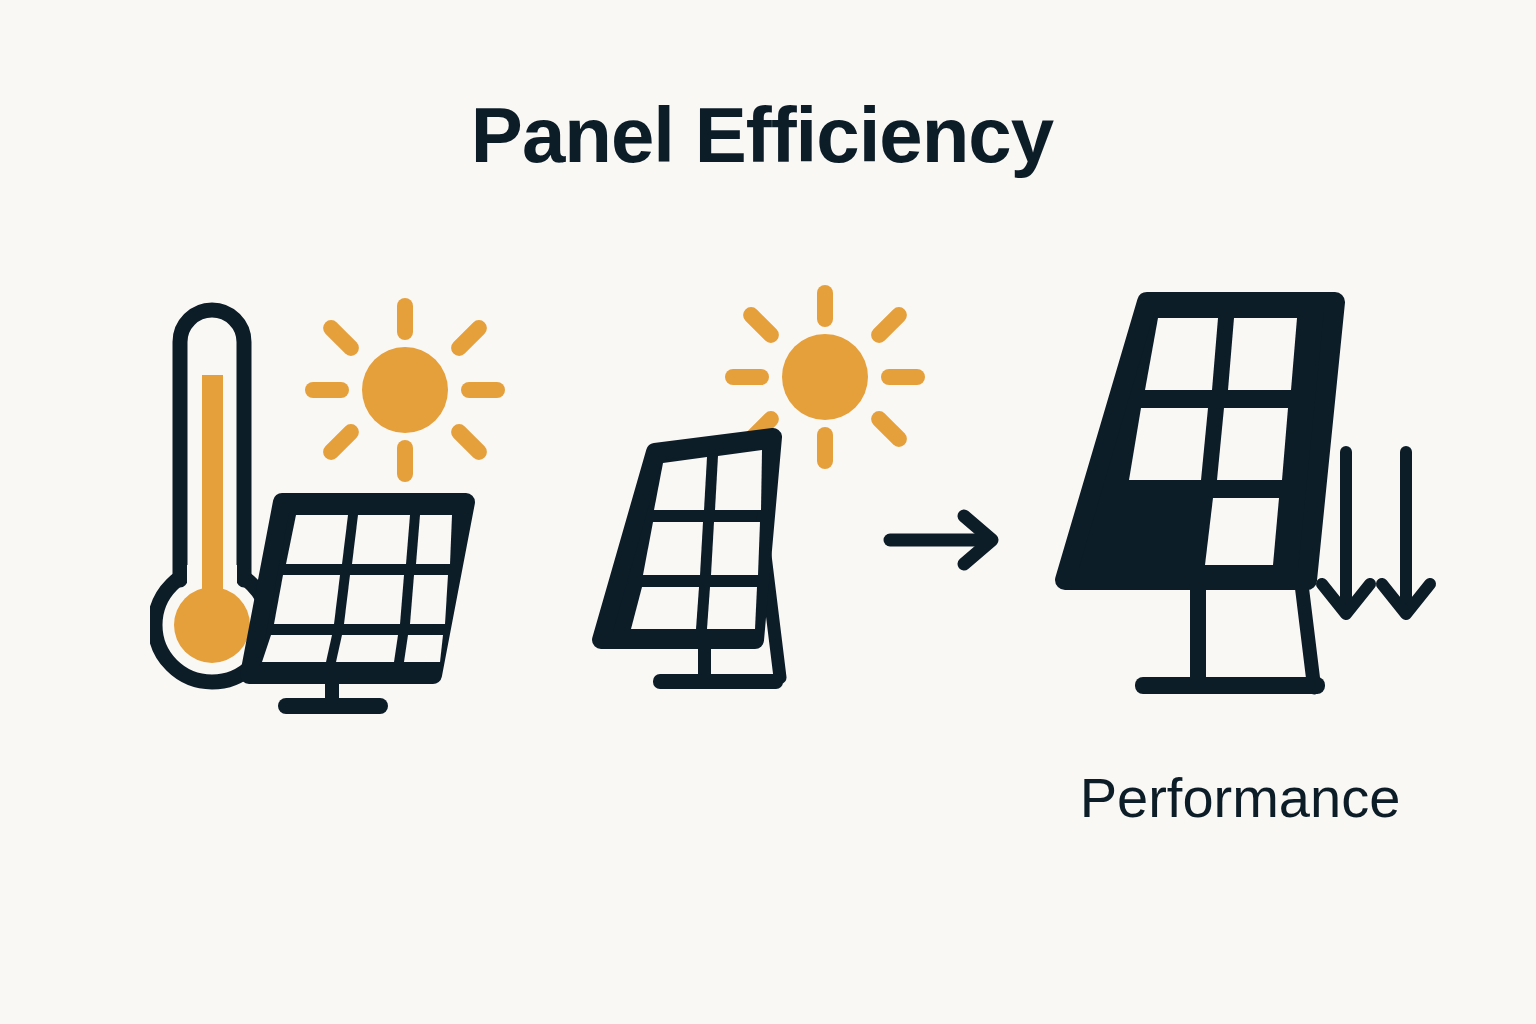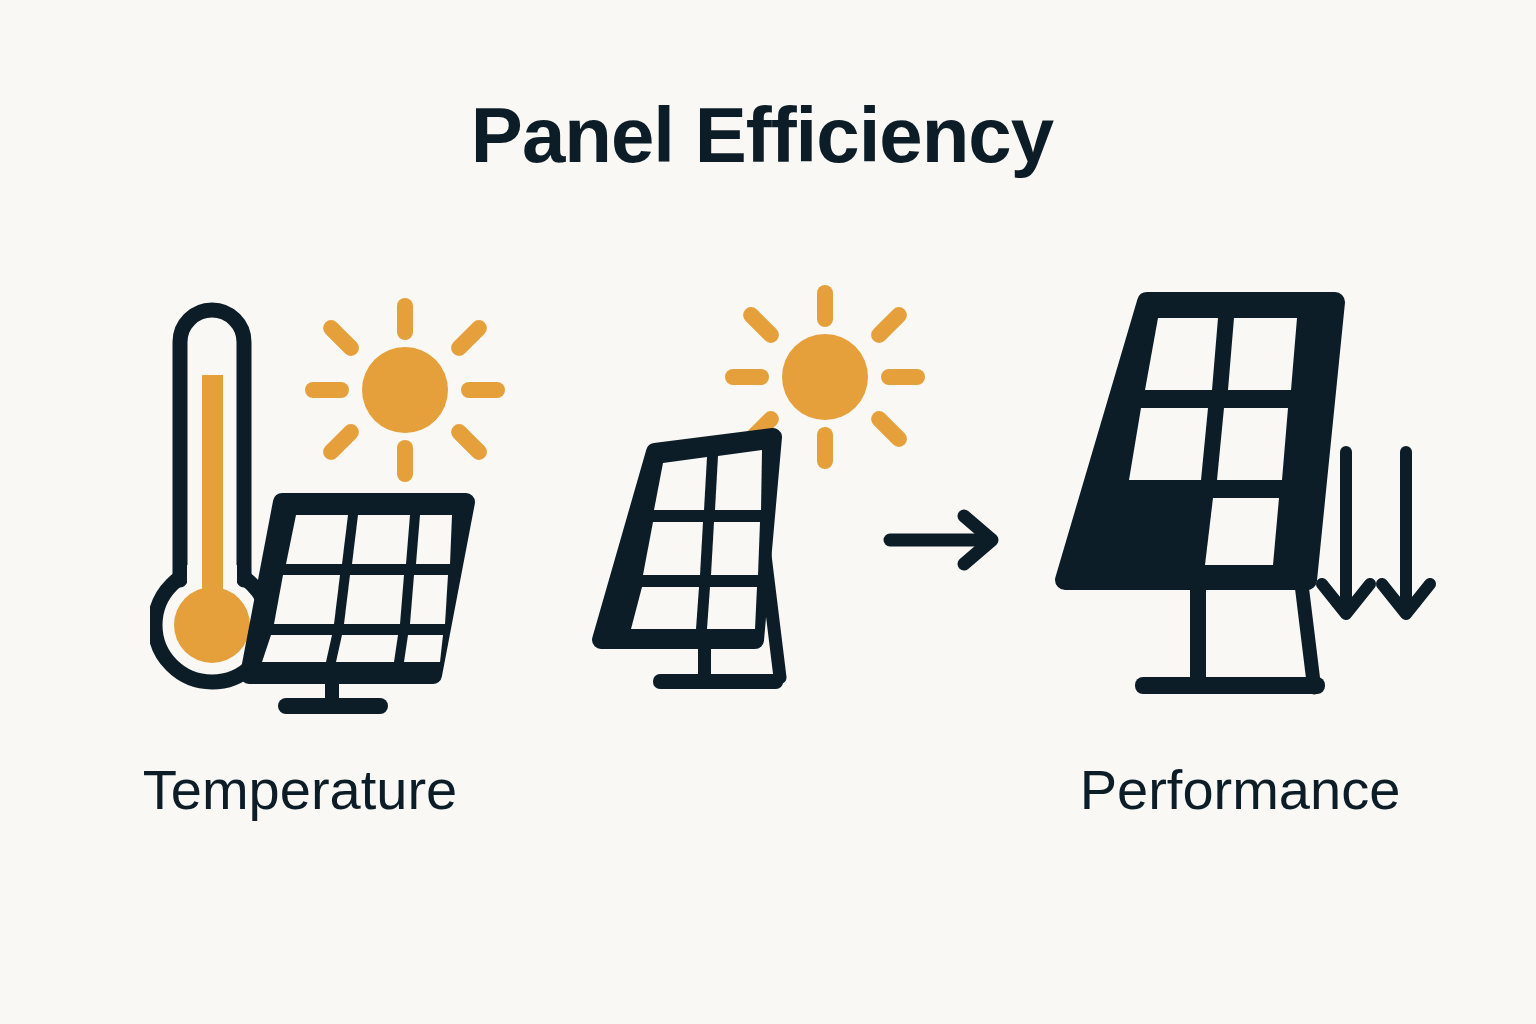--- a/index.html
+++ b/index.html
@@ -44,21 +44,21 @@
     top: 762px;
     text-align: center;
     font-size: 56px;
     font-weight: normal;
     color: #0c1d28;
     line-height: 1.0;
     white-space: nowrap;
   }
   #label-temperature { left: 40px;  width: 520px; }
   #label-orientation { left: 520px; width: 500px; }
-  #label-performance { left: 980px; width: 520px; }
+  #label-performance { left: 980px; width: 520px; margin-top: 8px; }
   svg { display: block; }
 </style>
 </head>
 <body>
 
 <div id="infographic">
 
   <div id="page-title">Panel Efficiency</div>
 
   <div class="stage">
@@ -184,16 +184,15 @@
         </g>
         <g>
           <line x1="361" y1="172" x2="361" y2="328" stroke="#0c1d28" stroke-width="12" stroke-linecap="round"></line>
           <polyline points="337,304 361,334 385,304" fill="none" stroke="#0c1d28" stroke-width="12" stroke-linecap="round" stroke-linejoin="round"></polyline>
         </g>
       </svg>
     </div>
 
   </div>
 
-  <div id="label-temperature" class="step-label">Temperature</div>
   <div id="label-performance" class="step-label">Performance</div>
 
 </div>
 
 </body></html>

